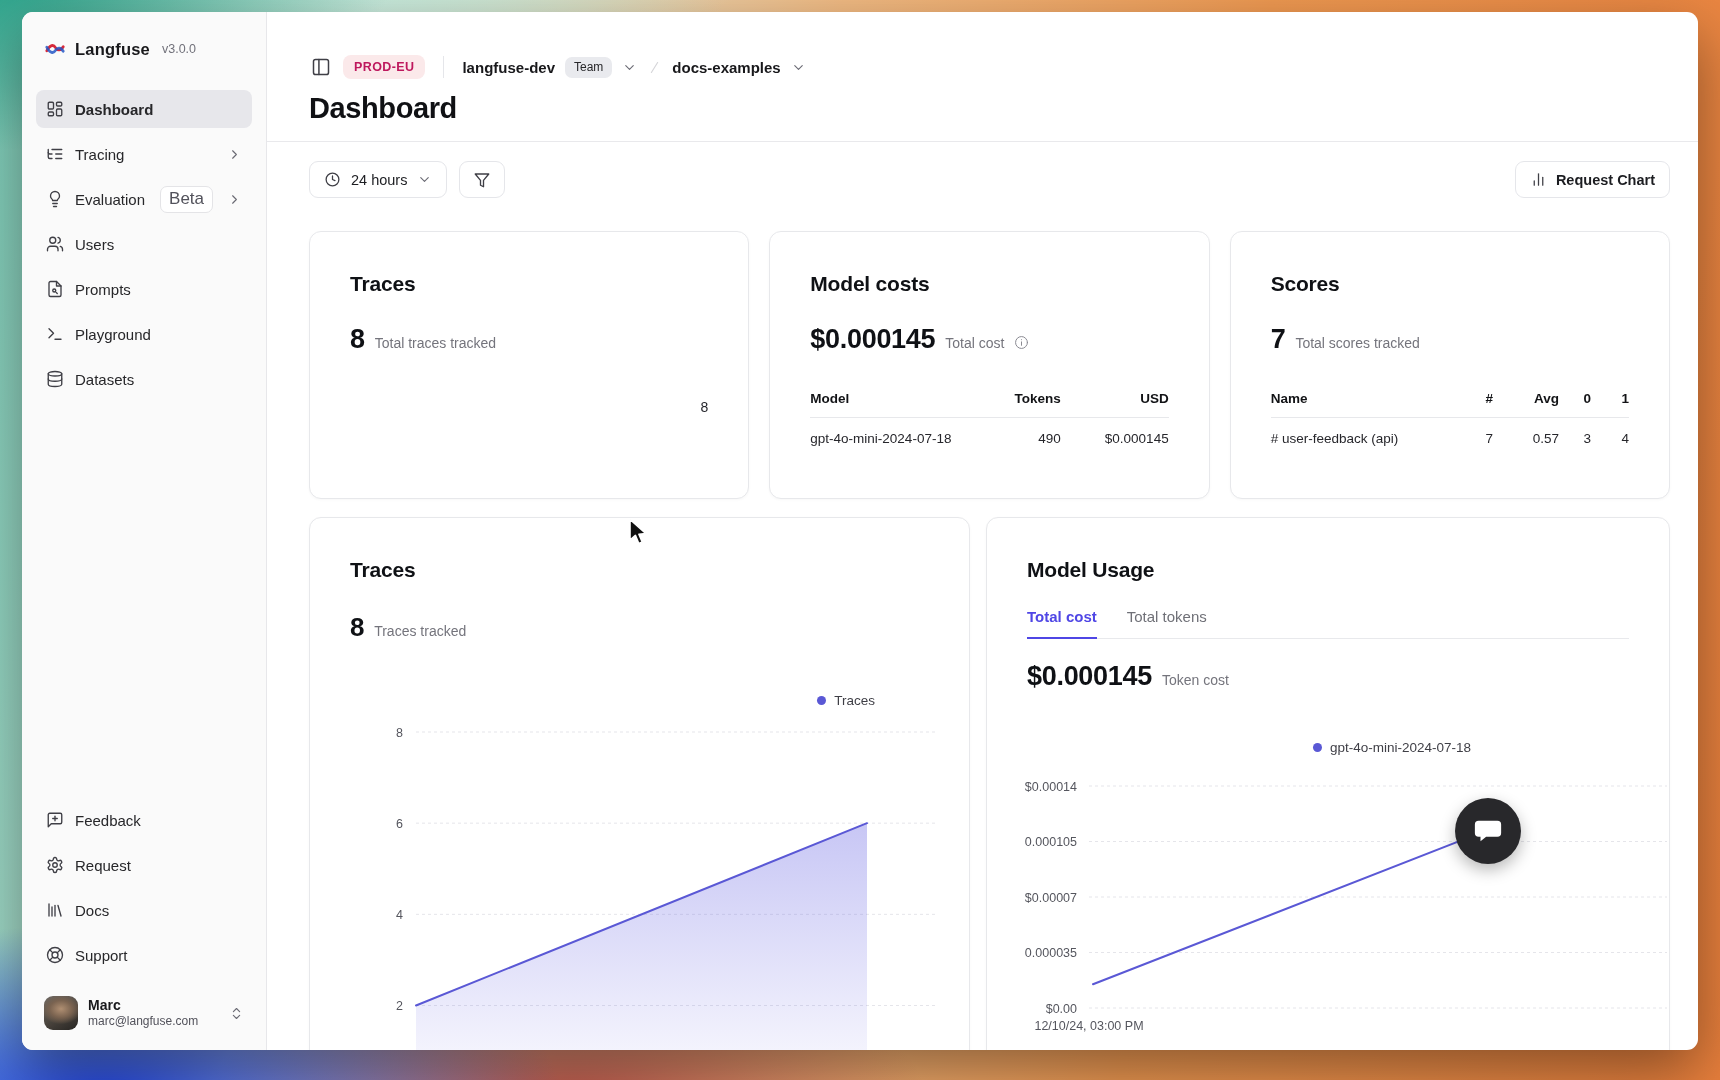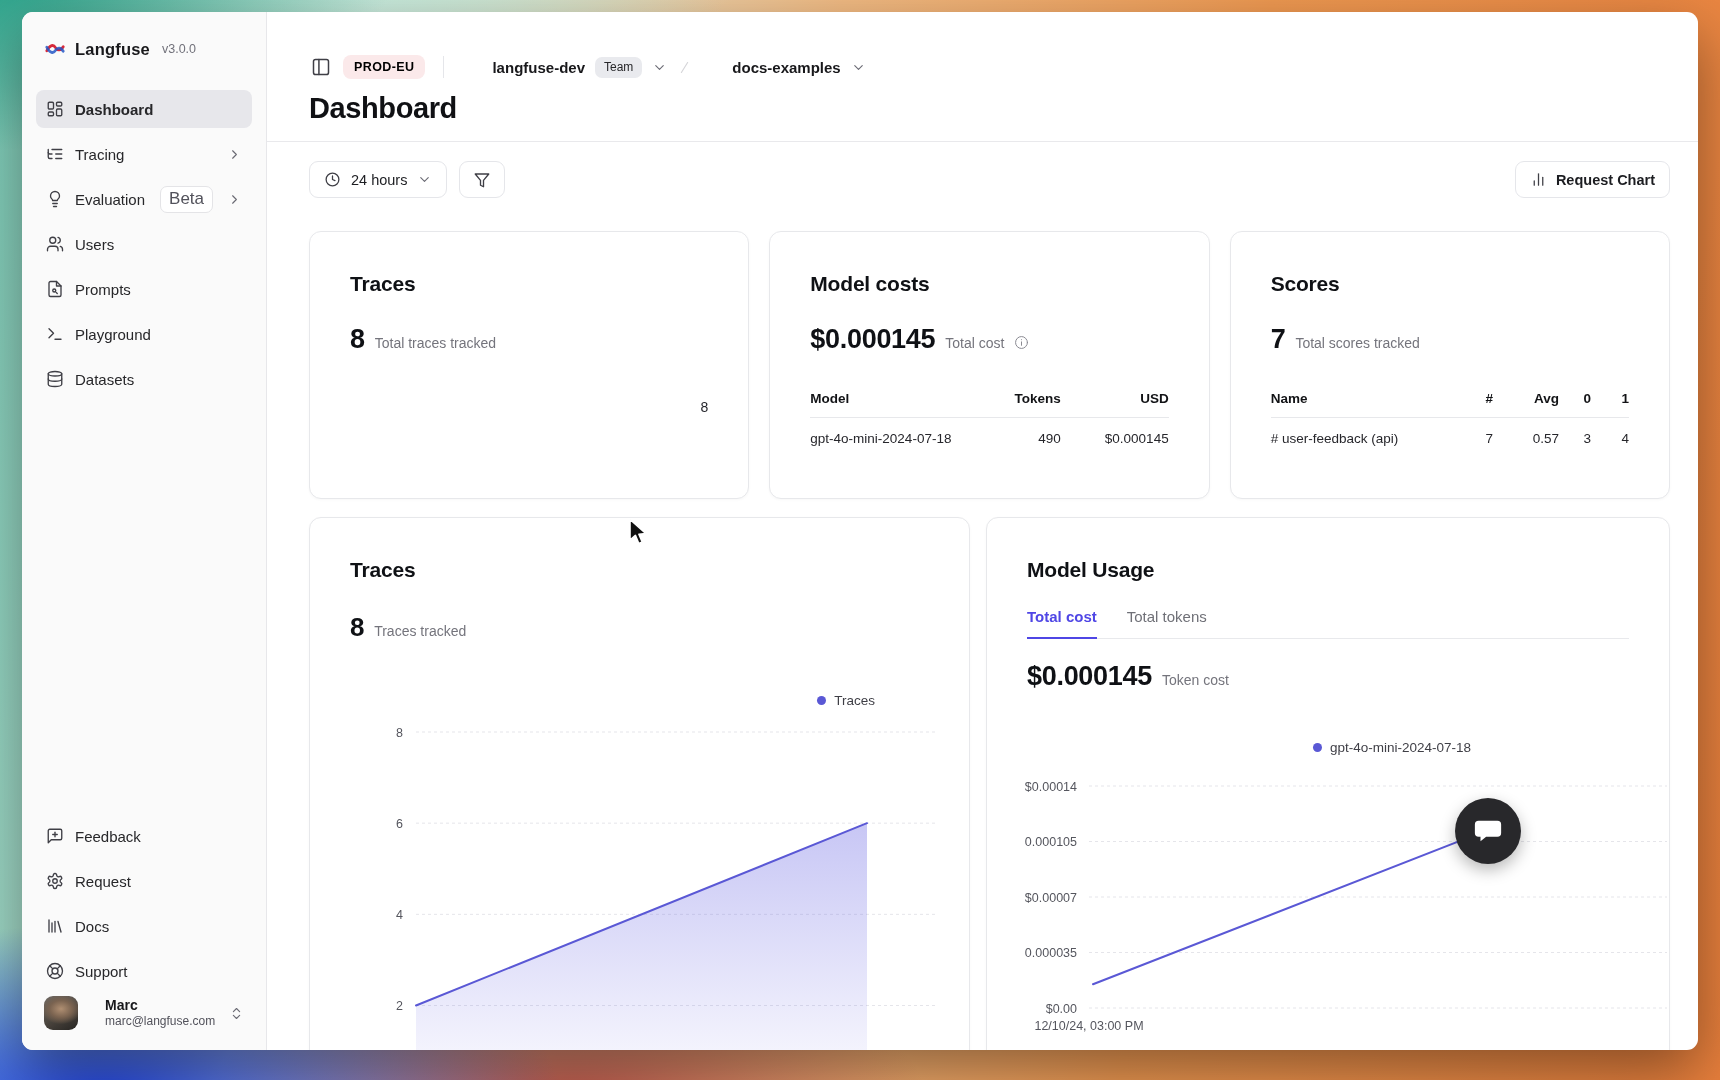--- a/index.html
+++ b/index.html
@@ -29,38 +29,38 @@
   .nav-item { display:flex; align-items:center; gap:11px; height:38px; padding:0 10px;
     border-radius:8px; color:#27272a; font-size:15px; cursor:default; }
   .nav-item.active { background:#e7e7eb; font-weight:600; }
   .ic { width:18px; height:18px; stroke:#3f3f46; fill:none; stroke-width:1.8;
     stroke-linecap:round; stroke-linejoin:round; flex:none; }
   .ic.sm { width:15px; height:15px; stroke:#6b6b74; }
   .nav-chevron { margin-left:auto; }
   .beta-badge { font-size:17px; color:#52525b; border:1px solid #e4e4e7; background:#fff;
     border-radius:7px; padding:2.5px 8px; margin-left:4px; }
   .sidebar-spacer { flex:1; }
-  .profile-row { display:flex; align-items:center; gap:27px; padding:6px 8px; margin-top:0; border-radius:10px; }
+  .profile-row { display:flex; align-items:center; gap:10px; padding:6px 8px; margin-top:16px; border-radius:10px; }
   .avatar { width:34px; height:34px; border-radius:9px; flex:none;
     background: radial-gradient(60% 45% at 50% 38%, #b08f72 0%, #7a6350 55%, rgba(0,0,0,0) 100%),
                linear-gradient(150deg, #6d6a66 0%, #4a443d 55%, #262422 100%); }
   .profile-text { line-height:1.25; min-width:0; }
   .profile-name { font-size:14px; font-weight:700; color:#18181b; }
   .profile-email { font-size:12px; color:#52525b; white-space:nowrap; }
   .profile-chevrons { margin-left:auto; }
   
   .main { flex:1; display:flex; flex-direction:column; min-width:0; }
   .page-header { padding:42px 28px 16px 42px; border-bottom:1px solid #e9e9ec; }
   .breadcrumb-row { display:flex; align-items:center; gap:10px; height:26px; }
   .icon-btn { background:none; border:none; display:flex; align-items:center; padding:2px; }
   .icon-btn .ic { width:20px; height:20px; }
-  .env-badge { background:#fbe9ea; color:#000000; font-size:12.5px; font-weight:700;
+  .env-badge { background:#fbe9ea; color:#be185d; font-size:12.5px; font-weight:700;
     padding:5px 11px; border-radius:8px; letter-spacing:.4px; }
   .crumb-divider { width:1px; height:22px; background:#e5e6ea; margin:0 8px; }
-  .org-name, .project-name { font-size:15px; font-weight:600; color:#18181b;margin-left:30px; }
+  .org-name, .project-name { font-size:15px; font-weight:600; color:#18181b; }
   .team-badge { background:#e9eaee; color:#27272a; font-size:12px; font-weight:500;
     padding:3.5px 9px; border-radius:7px; }
   .page-title { font-size:29px; font-weight:700; color:#101114; margin-top:12px; letter-spacing:-.4px; }
   .content { padding:0 28px 0 42px; }
   .toolbar-row { display:flex; align-items:center; margin-top:19px; gap:12px; }
   .pill-btn { display:flex; align-items:center; gap:10px; height:37px; padding:0 14px;
     border:1px solid #e5e6ea; border-radius:9px; background:#fff; font-size:14.5px; color:#1c1d21;
     font-family:"Liberation Sans",sans-serif; }
   .pill-btn.icon-only { width:46px; justify-content:center; padding:0; }
   .toolbar-right { margin-left:auto; font-weight:600; gap:9px; }

